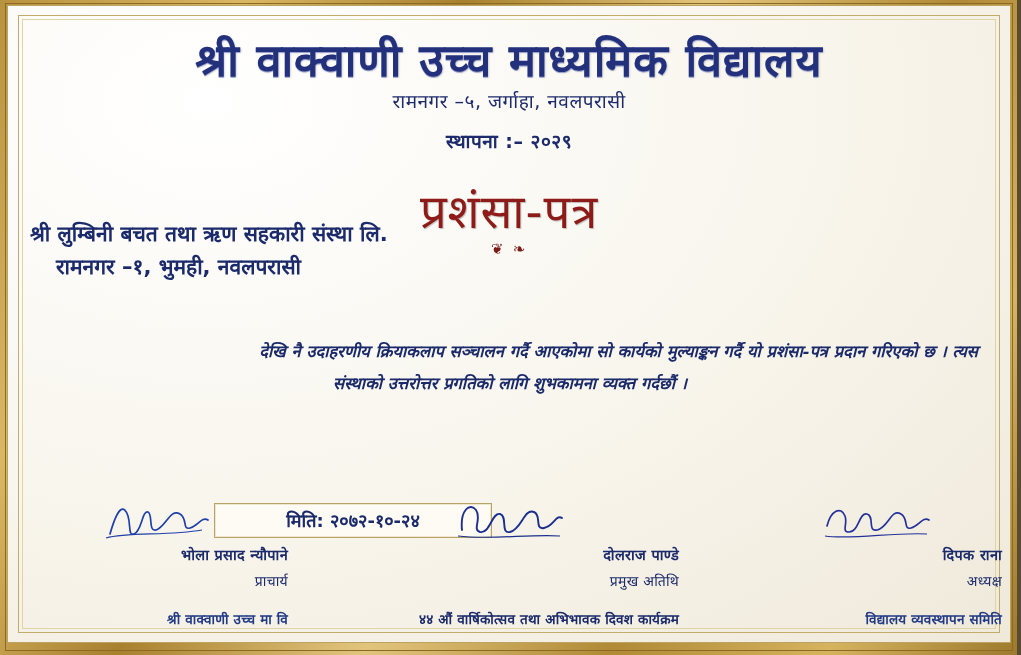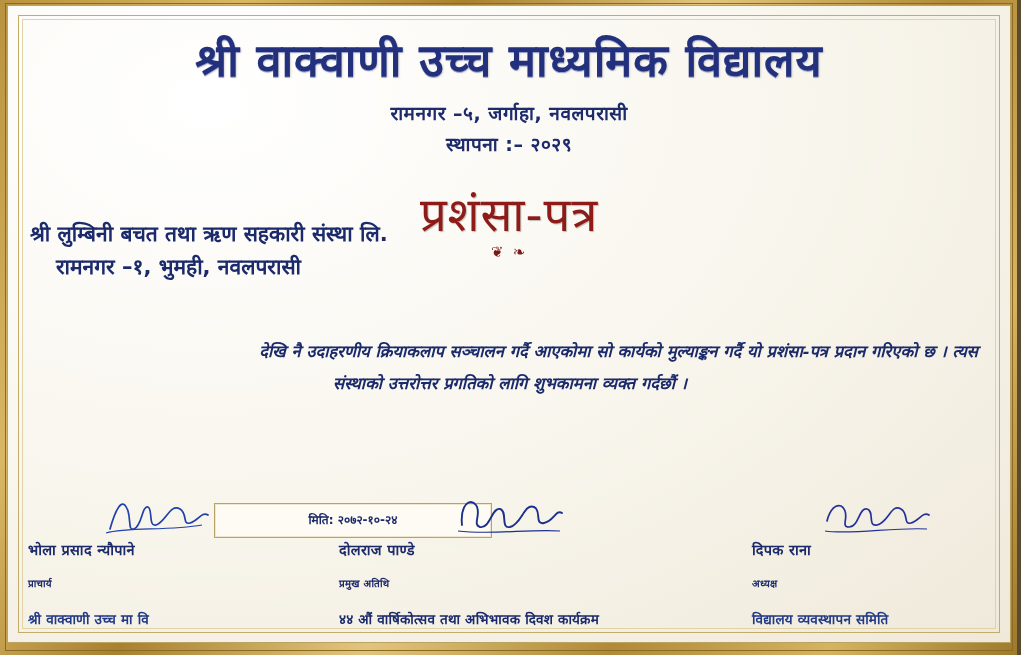--- a/index.html
+++ b/index.html
@@ -68,29 +68,29 @@
     font-family: "DejaVu Sans", sans-serif;
     font-size: 45px;
     font-weight: bold;
     letter-spacing: 1px;
     color: #23307c;
     text-shadow: 0 1px 0 #9aa3cd, 1px 1px 2px rgba(0,0,0,0.18);
     line-height: 1.12;
   }
   .address {
     text-align: center;
-    margin-top: 14px;
+    margin-top: 2px;
     font-size: 19px;
-    font-weight: bold;
+    font-weight: normal;
     color: #1d2a6b;
     letter-spacing: 0.5px;
   }
   .established {
     text-align: center;
-    margin-top: 5px;
+    margin-top: 14px;
     font-size: 19px;
     font-weight: bold;
     color: #1d2a6b;
     letter-spacing: 0.5px;
   }
   .title-main {
     text-align: center;
     margin-top: 24px;
     font-size: 47px;
     font-weight: normal;
@@ -141,53 +141,53 @@
   .date-box {
     position: absolute;
     left: 206px;
     top: 497px;
     width: 276px;
     height: 33px;
     border: 1px solid #b9a268;
     background: #fdfbf3;
     text-align: center;
     line-height: 33px;
-    font-size: 12px;
+    font-size: 18px;
     font-weight: bold;
     color: #1b2a6b;
     box-shadow: 0 0 0 1px #efe6cd inset;
   }
 
   
   .sig-block {
     position: absolute;
     bottom: 14px;
-    text-align: left;
+    text-align: right;
     color: #1b2a6b;
   }
   .sig-block .scribble {
     height: 46px;
     position: relative;
   }
   .sig-block .scribble svg {
     position: absolute;
     left: 50%;
     bottom: 0;
     transform: translateX(-50%);
   }
   .sig-name {
     font-size: 14.5px;
     font-weight: bold;
     margin-top: 2px;
     letter-spacing: 0.3px;
   }
   .sig-role {
-    font-size: 10px;
-    font-weight: bold;
-    margin-top: 17px;
+    font-size: 14px;
+    font-weight: normal;
+    margin-top: 7px;
     letter-spacing: 0.3px;
   }
   .sig-org {
     font-size: 13.5px;
     font-weight: bold;
     margin-top: 20px;
     color: #223a86;
     letter-spacing: 0.2px;
   }
   #sig-left  { left: 20px;  width: 260px; }

